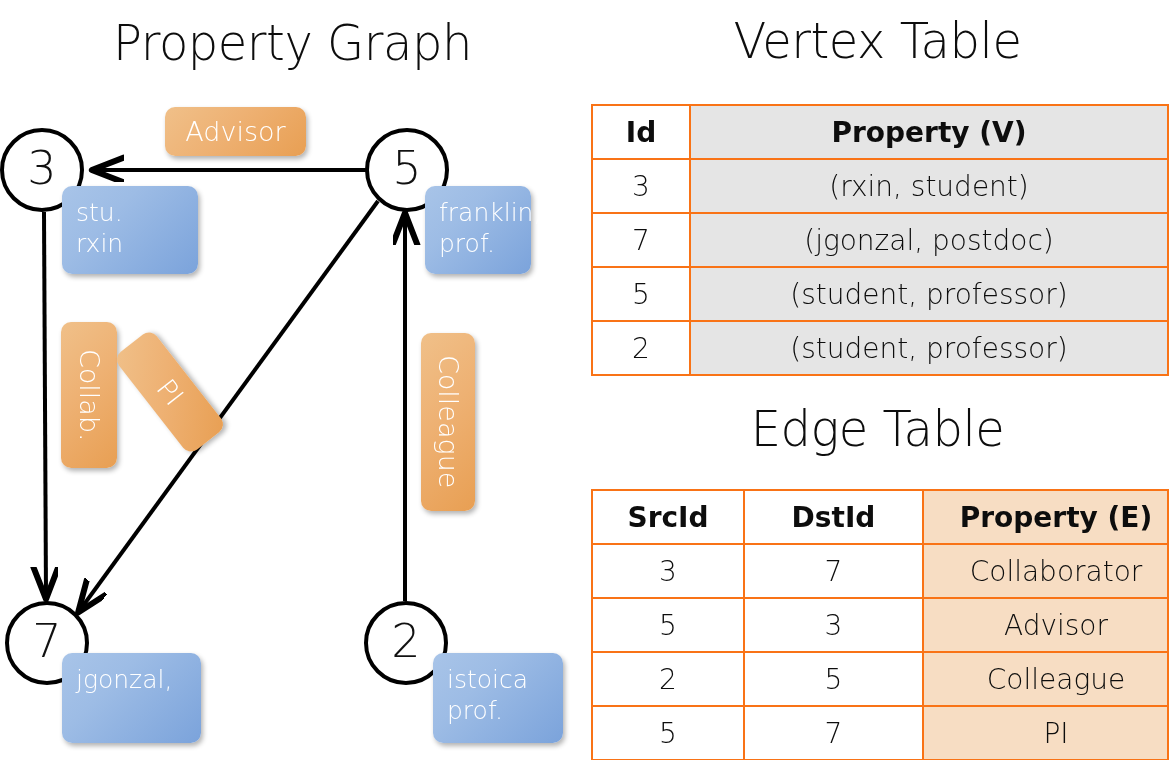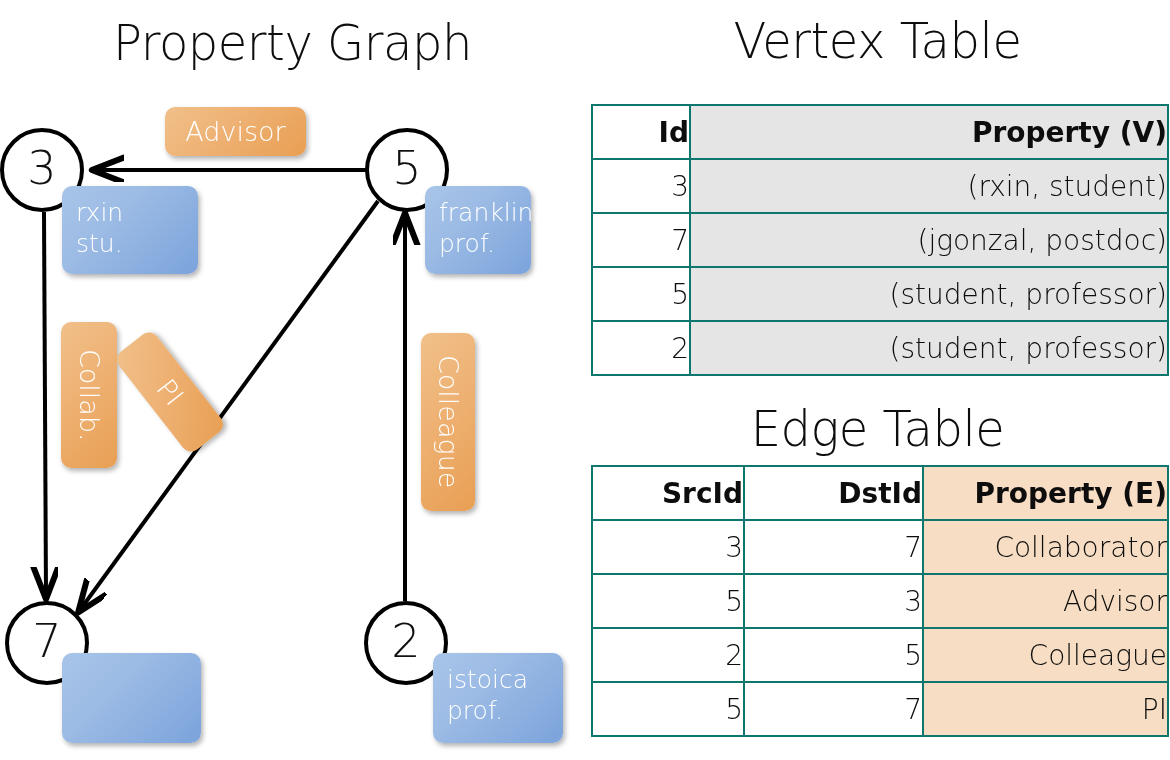--- a/index.html
+++ b/index.html
@@ -111,38 +111,38 @@
 
   
   .data-table {
     position: absolute;
     border-collapse: collapse;
     table-layout: fixed;
     font-family: "DejaVu Sans", sans-serif;
     font-weight: 300;
   }
   .data-table td, .data-table th {
-    border: 2px solid #0f766e;
-    text-align: right;
+    border: 2px solid #f97316;
+    text-align: center;
     font-weight: 300;
     color: #0d0d0d;
     padding: 0;
   }
   .data-table th {
     font-weight: 700;
     font-size: 28px;
   }
   .data-table td { font-size: 28px; }
 
   #vertex-table { left: 591px; top: 104px; width: 578px; }
   #vertex-table tr { height: 54px; }
   #vertex-table .col-id { width: 98px; }
   #vertex-table .cell-prop { background: #e5e5e5; }
 
-  #edge-table { left: 591px; top: 465px; width: 578px; }
+  #edge-table { left: 591px; top: 489px; width: 578px; }
   #edge-table tr { height: 54px; }
   #edge-table .col-src { width: 152px; }
   #edge-table .col-dst { width: 179px; }
   #edge-table .cell-prop { background: #f7ddc3; padding-left: 21px; }
   #edge-table .head-prop { font-weight: 700; }
 </style>
 </head>
 <body>
 
 <div class="title" id="title-property-graph">Property Graph</div>
@@ -176,30 +176,31 @@
     <span>5</span>
   </div>
   <div class="node-circle" style="left:5px;   top:601px;">
     <span>7</span>
   </div>
   <div class="node-circle" style="left:364px; top:601px;">
     <span>2</span>
   </div>
 
   <div class="prop-badge" style="left:62px; top:186px; width:136px; height:88px;">
+    <div>stu.</div>
     <div>rxin</div>
-    <div>stu.</div>
   </div>
 
   <div class="prop-badge" style="left:425px; top:186px; width:106px; height:88px;">
     <div>franklin,</div>
     <div>prof.</div>
   </div>
 
   <div class="prop-badge" style="left:62px; top:653px; width:139px; height:90px;">
+    <div>jgonzal,</div>
   </div>
 
   <div class="prop-badge" style="left:425px; top:653px; width:130px; height:90px;margin-left:8px;">
     <div>istoica</div>
     <div>prof.</div>
   </div>
 
   <div class="edge-badge" style="left:165px; top:107px; width:141px; height:49px;">
     <span>Advisor</span>
   </div>

